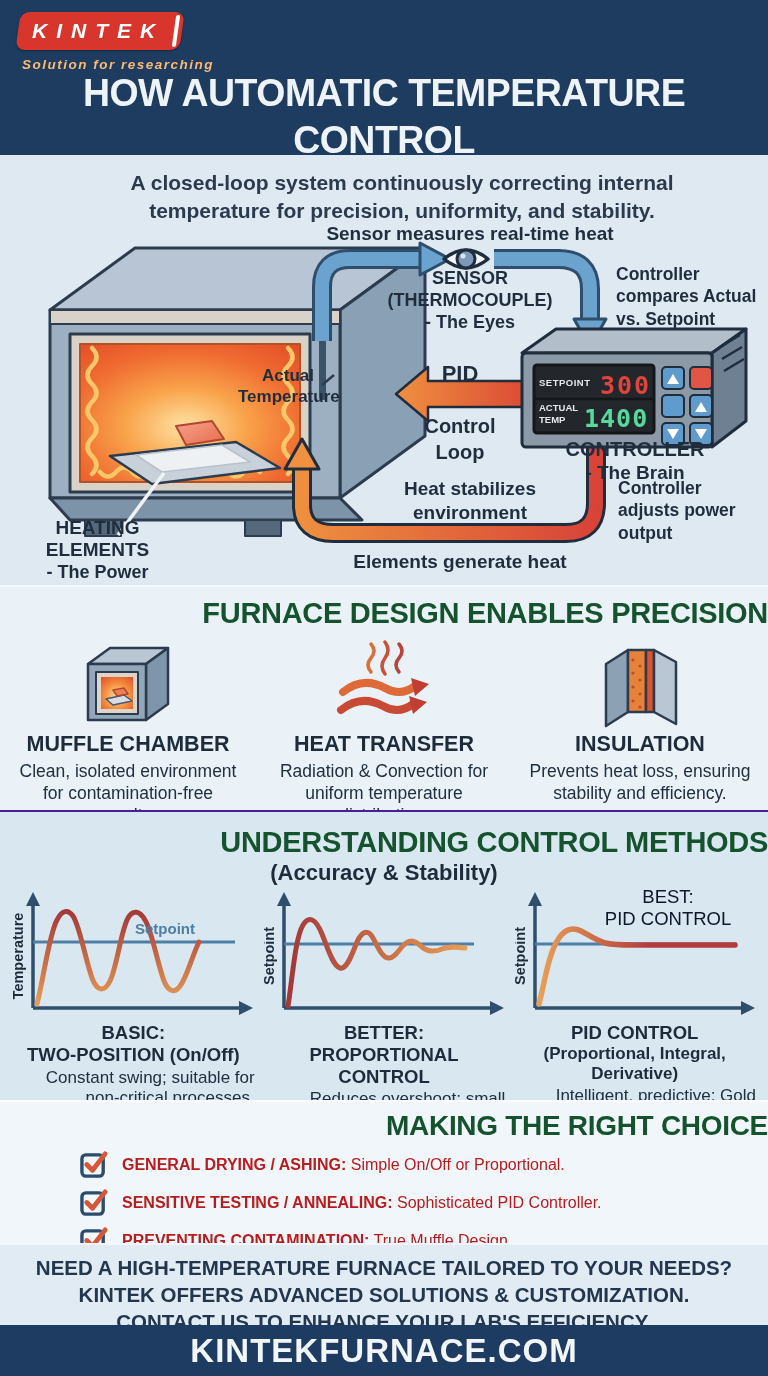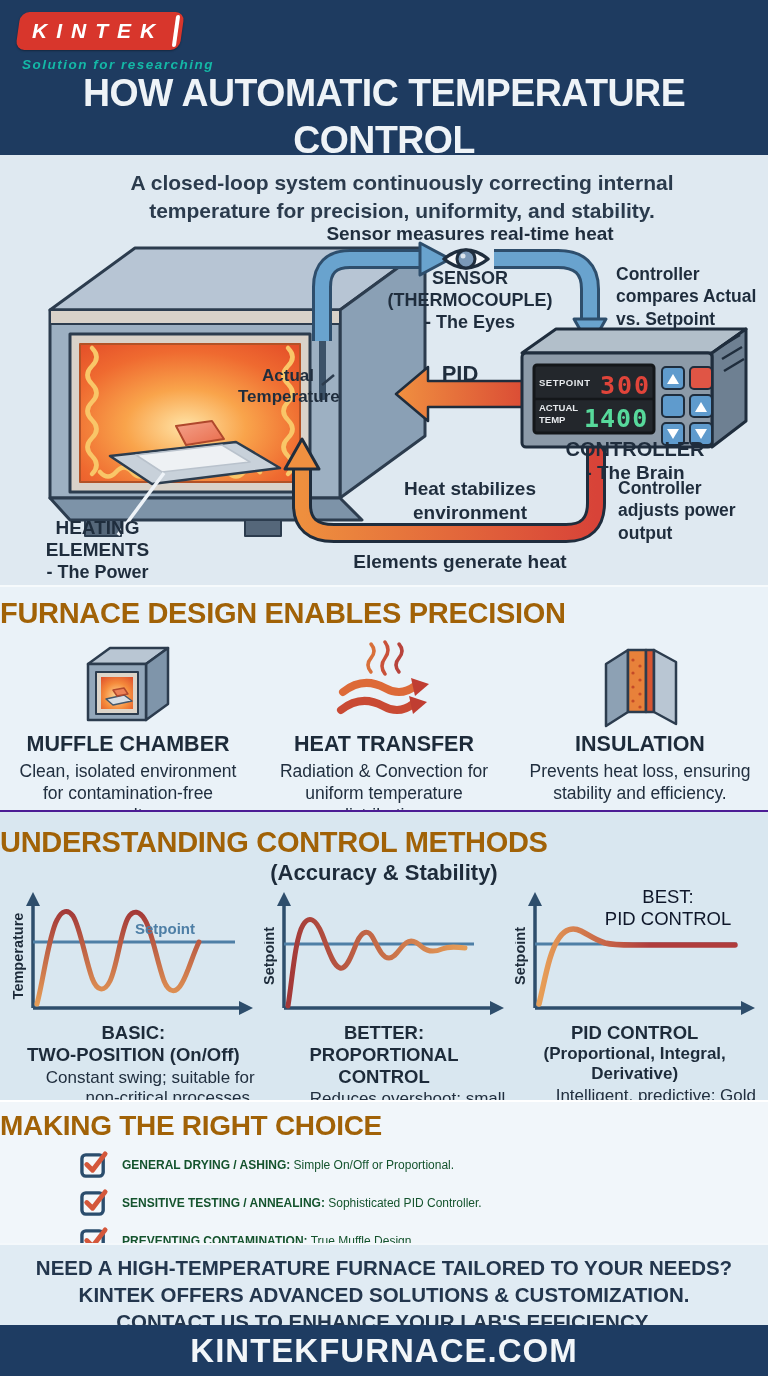--- a/index.html
+++ b/index.html
@@ -4,52 +4,52 @@
 <style>
   html,body{margin:0;padding:0;}
   body{width:768px;height:1376px;overflow:hidden;font-family:"Liberation Sans","DejaVu Sans",sans-serif;color:#1d2b3a;background:#dde9f2;}
   .sec{position:relative;box-sizing:border-box;}
   
   .hdr{height:155px;background:#1e3b60;padding-top:12px;}
   .logo-wrap{position:absolute;left:18px;top:12px;}
   .logo-box{display:inline-block;background:#d8362c;border-radius:9px;padding:7px 18px 7px 14px;transform:skewX(-8deg);position:relative;box-shadow:0 1px 2px rgba(0,0,0,.35);}
   .logo-box .ltxt{display:inline-block;transform:skewX(8deg);color:#fff;font-weight:800;font-style:italic;font-size:21px;letter-spacing:9px;}
   .logo-slash{position:absolute;right:4px;top:3px;bottom:3px;width:4px;background:#fff;transform:skewX(0deg);border-radius:2px;}
-  .logo-tag{color:#14b8a6;font-style:italic;font-weight:700;font-size:13.5px;letter-spacing:1.5px;margin-top:7px;margin-left:4px;}
+  .logo-tag{color:#fdba74;font-style:italic;font-weight:700;font-size:13.5px;letter-spacing:1.5px;margin-top:7px;margin-left:4px;}
   .hdr-title{position:absolute;left:0;right:0;top:70px;text-align:center;color:#eef3f7;font-weight:800;font-size:39px;line-height:1.2;letter-spacing:-.5px;transform:scaleX(.96);}
   
   .diag{height:430px;background:#dfe9f1;}
   .subtitle{position:absolute;top:14px;left:0;right:0;text-align:center;font-size:21px;font-weight:600;color:#2b3b4d;line-height:1.32;padding-left:36px;}
   .dlabel{position:absolute;z-index:2;font-weight:600;color:#1f2d3d;}
   .ctr{text-align:center;}
   .b800{font-weight:800;}
   .art{position:absolute;left:0;top:0;z-index:1;}
   
   .design{height:225px;background:#eaf2f8;border-top:2px solid #f6fafc;padding-top:10px;}
-  .sec-title{text-align:left;font-size:29px;font-weight:800;color:#a16207;letter-spacing:-.3px;}
+  .sec-title{text-align:right;font-size:29px;font-weight:800;color:#14532d;letter-spacing:-.3px;}
   .tri-row{display:flex;margin-top:8px;}
   .tri-col{flex:1;text-align:center;padding:0 14px;}
   .tri-icon{height:92px;display:flex;align-items:center;justify-content:center;}
   .tri-title{font-size:21.5px;font-weight:800;margin-top:2px;}
   .tri-desc{font-size:17.5px;font-weight:500;line-height:1.26;margin-top:3px;color:#212f3f;}
   
   .methods{height:290px;background:#d9e7f0;border-top:2px solid #4c1d95;padding-top:14px;}
   .methods .sub{text-align:center;font-size:22px;font-weight:700;margin-top:1px;}
   .m-row{display:flex;padding:0 8px;margin-top:4px;}
   .m-col{flex:1;text-align:center;padding:0 4px;}
   .chart-wrap{position:relative;}
   .best-lbl{position:absolute;top:-4px;right:8px;width:160px;text-align:center;font-size:18.5px;font-weight:400;line-height:1.2;color:#0f172a;}
   .cap1{font-size:18.5px;font-weight:800;line-height:1.18;}
   .cap-desc{font-size:17px;font-weight:500;line-height:1.22;margin-top:2px;color:#212f3f;text-align:right;}
   
   .choice{height:143px;background:#f1f6fa;border-top:2px solid #fff;padding-top:8px;}
   .chk-list{margin-top:8px;}
   .chk-row{display:flex;align-items:center;padding-left:80px;margin-bottom:9px;}
   .chk-row svg{flex:0 0 auto;margin-right:13px;}
-  .chk-text{font-size:12px;color:#14532d;}
+  .chk-text{font-size:16px;color:#b91c1c;}
   .chk-text .lbl{font-weight:800;}
   .chk-text .val{font-weight:500;}
   
   .cta{height:82px;background:#e0ebf3;border-top:2px solid #f4f8fb;padding-top:9px;text-align:center;}
   .cta div{font-size:20.5px;font-weight:800;color:#23364d;line-height:1.32;}
   .foot{height:51px;background:#1e3c62;display:flex;align-items:center;justify-content:center;}
   .foot span{color:#f2f6f9;font-size:33px;font-weight:800;letter-spacing:1px;cursor:pointer;}
 </style>
 </head>
 <body>
@@ -175,20 +175,24 @@
     <div class="b800">SENSOR</div>
     <div class="b800">(THERMOCOUPLE)</div>
     <div>- The Eyes</div>
   </div>
   <div class="dlabel" style="left:616px;top:108px;width:150px;font-size:17.5px;line-height:1.28;">
     <div>Controller</div>
     <div>compares Actual</div>
     <div>vs. Setpoint</div>
   </div>
   <div class="dlabel ctr b800" style="left:410px;top:206px;width:100px;font-size:22px;">PID</div>
+  <div class="dlabel ctr" style="left:400px;top:258px;width:120px;font-size:20px;line-height:1.3;">
+    <div>Control</div>
+    <div>Loop</div>
+  </div>
   <div class="dlabel ctr" style="left:238px;top:210px;width:100px;font-size:17px;line-height:1.25;">Actual Temperature</div>
   <div class="dlabel ctr" style="left:540px;top:282px;width:190px;font-size:19px;line-height:1.22;">
     <div class="b800" style="font-size:20px;">CONTROLLER</div>
     <div>- The Brain</div>
   </div>
   <div class="dlabel ctr" style="left:395px;top:322px;width:150px;font-size:19px;line-height:1.25;">
     <div>Heat stabilizes</div>
     <div>environment</div>
   </div>
   <div class="dlabel" style="left:618px;top:322px;width:140px;font-size:17.5px;line-height:1.28;">

